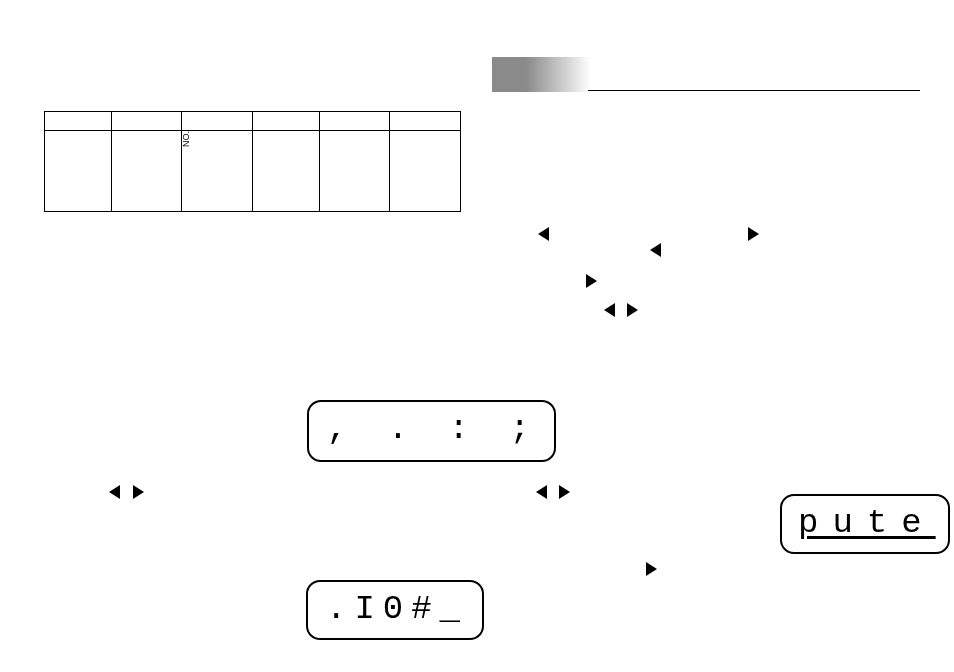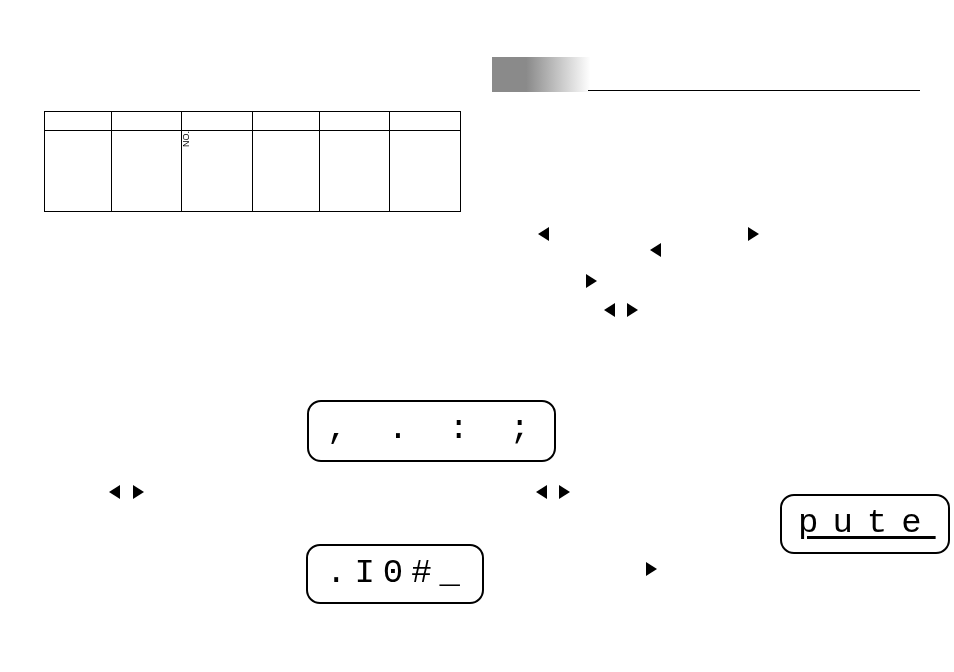--- a/index.html
+++ b/index.html
@@ -130,17 +130,17 @@
 <span class="abs tri-left" style="left:109px; top:485px;"></span>
 <span class="abs tri-right" style="left:133px; top:485px;"></span>
 
 <span class="abs tri-left" style="left:536px; top:485px;"></span>
 <span class="abs tri-right" style="left:559px; top:485px;"></span>
 
 <div class="abs round-box" style="left:780px; top:494px; padding:10px 12px 12px 16px; font-size:34px; letter-spacing:14px;text-align:center;">
   <span style="text-decoration:underline; text-underline-offset:4px; display:inline-block;">pute</span>
 </div>
 
-<div class="abs round-box" style="left:306px; top:544px; padding:10px 14px 12px 18px; font-size:34px; letter-spacing:8px;justify-content:center;">
+<div class="abs round-box" style="left:306px; top:580px; padding:10px 14px 12px 18px; font-size:34px; letter-spacing:8px;justify-content:center;">
   <span>.I0#_</span>
 </div>
 
 <span class="abs tri-right" style="left:646px; top:562px;"></span>
 
 </body></html>

